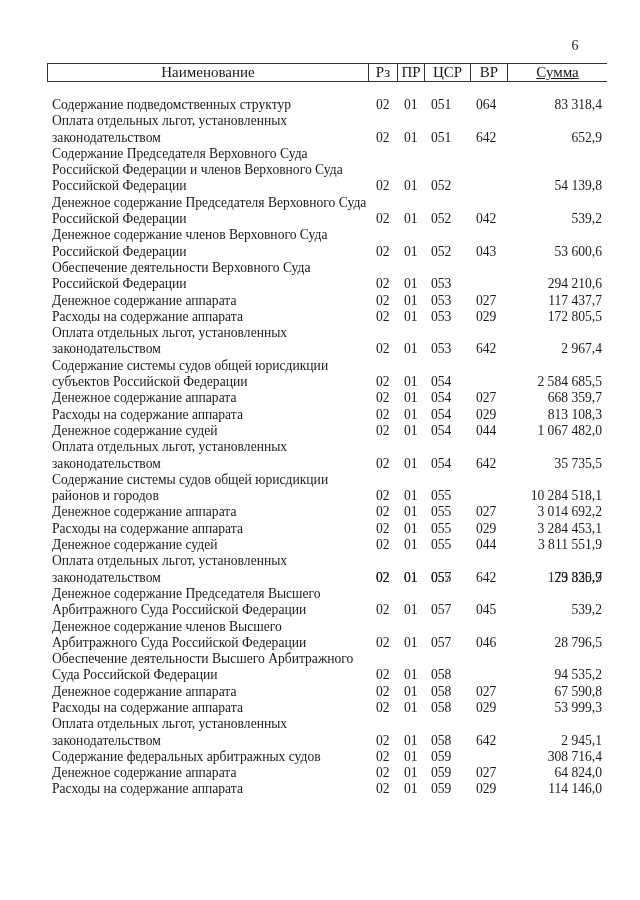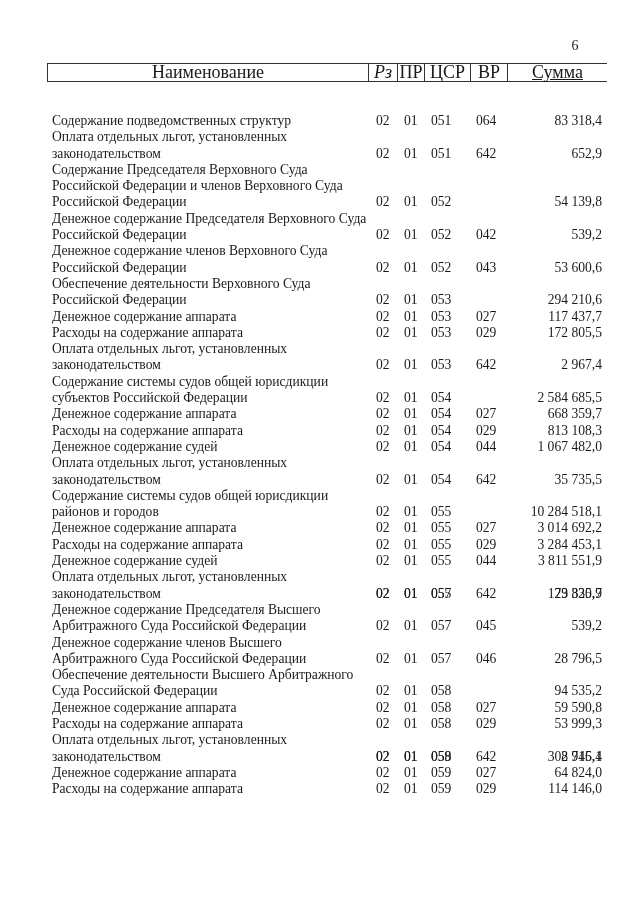--- a/index.html
+++ b/index.html
@@ -8,32 +8,32 @@
     font-family: "Liberation Serif", "DejaVu Serif", serif;
     color: #1a1a1a;
   }
   .page-number {
     position: absolute; left: 565px; top: 38px; width: 20px;
     font-size: 14px; text-align: center;
   }
   .header {
     position: absolute; left: 47px; top: 63px; width: 559px; height: 17px;
     border-top: 1px solid #333; border-bottom: 1px solid #333; border-left: 1px solid #333;
-    display: flex; font-size: 18px; line-height: 17px;
+    display: flex; font-size: 15px; line-height: 17px;
   }
   .header > div { text-align: center; border-right: 1px solid #333; box-sizing: border-box; }
   .header > div:last-child { border-right: none; }
   .c-name { width: 321px; }
-  .c-rz { width: 29px; font-style: italic; }
+  .c-rz { width: 29px; }
   .c-pr { width: 27px; }
   .c-csr { width: 46px; }
   .c-vr { width: 37px; }
   .c-sum { width: 99px; text-decoration: underline; }
 
-  .rows { position: absolute; left: 52px; top: 113px; width: 550px; }
+  .rows { position: absolute; left: 52px; top: 97px; width: 550px; }
   .row {
     position: relative; font-size: 13.6px; line-height: 16.3px;
     display: flex; align-items: flex-end;
   }
   .row .name { width: 318px; }
   .row .num { position: absolute; bottom: 0; }
   .row .rz { left: 324px; font-family: Liberation Serif, serif; }
   .row .pr { left: 352px; }
   .row .csr { left: 379px; }
   .row .vr { left: 424px; }
@@ -236,39 +236,40 @@
       <div class="num csr">058</div>
       <div class="num vr"></div>
       <div class="num sum">94 535,2</div>
     </div>
     <div class="row">
       <div class="name">Денежное содержание аппарата</div>
       <div class="num rz">02</div>
       <div class="num pr">01</div>
       <div class="num csr">058</div>
       <div class="num vr">027</div>
-      <div class="num sum">59 590,8</div>
+      <div class="num sum">67 590,8</div>
     </div>
     <div class="row">
       <div class="name">Расходы на содержание аппарата</div>
       <div class="num rz">02</div>
       <div class="num pr">01</div>
       <div class="num csr">058</div>
       <div class="num vr">029</div>
       <div class="num sum">53 999,3</div>
     </div>
     <div class="row">
       <div class="name">Оплата отдельных льгот, установленных законодательством</div>
       <div class="num rz">02</div>
       <div class="num pr">01</div>
       <div class="num csr">058</div>
       <div class="num vr">642</div>
       <div class="num sum">2 945,1</div>
     </div>
     <div class="row">
+      <div class="name">Содержание федеральных арбитражных судов</div>
       <div class="num rz">02</div>
       <div class="num pr">01</div>
       <div class="num csr">059</div>
       <div class="num vr"></div>
       <div class="num sum">308 716,4</div>
     </div>
     <div class="row">
       <div class="name">Денежное содержание аппарата</div>
       <div class="num rz">02</div>
       <div class="num pr">01</div>

